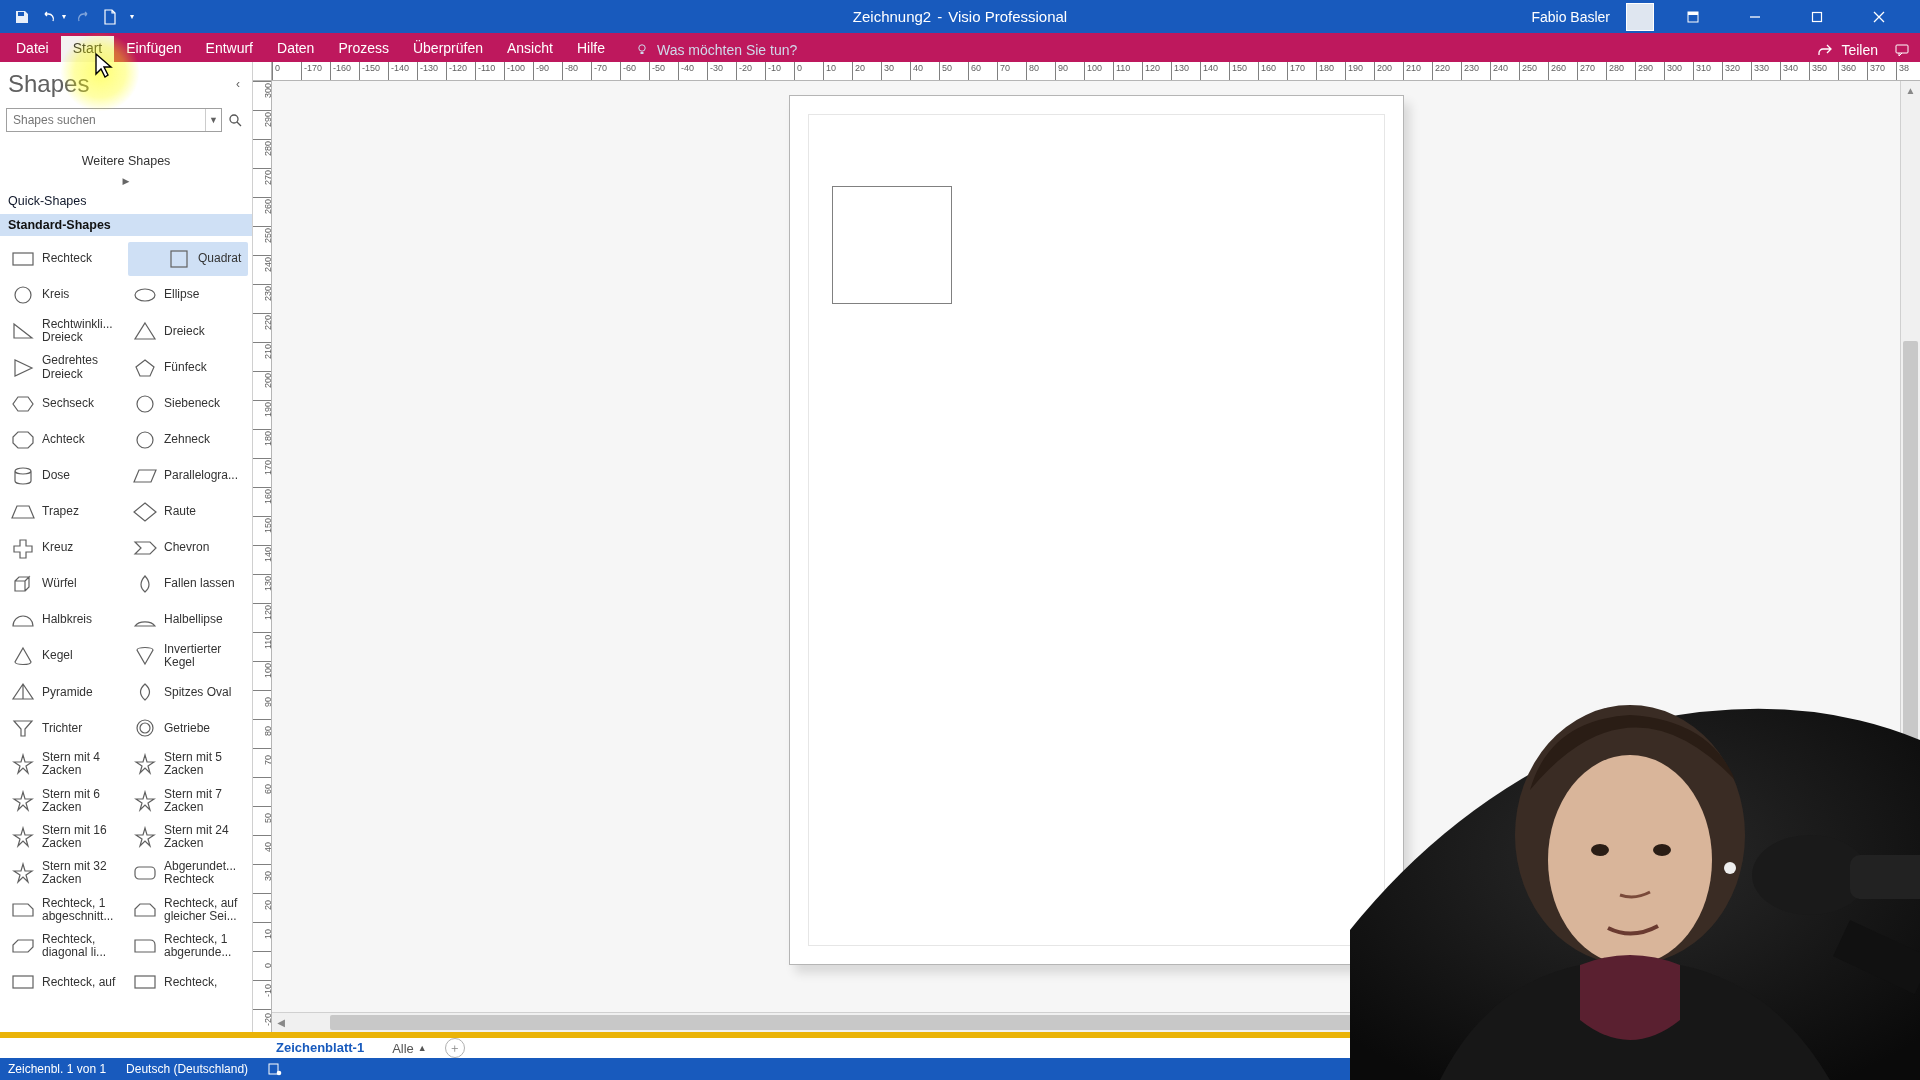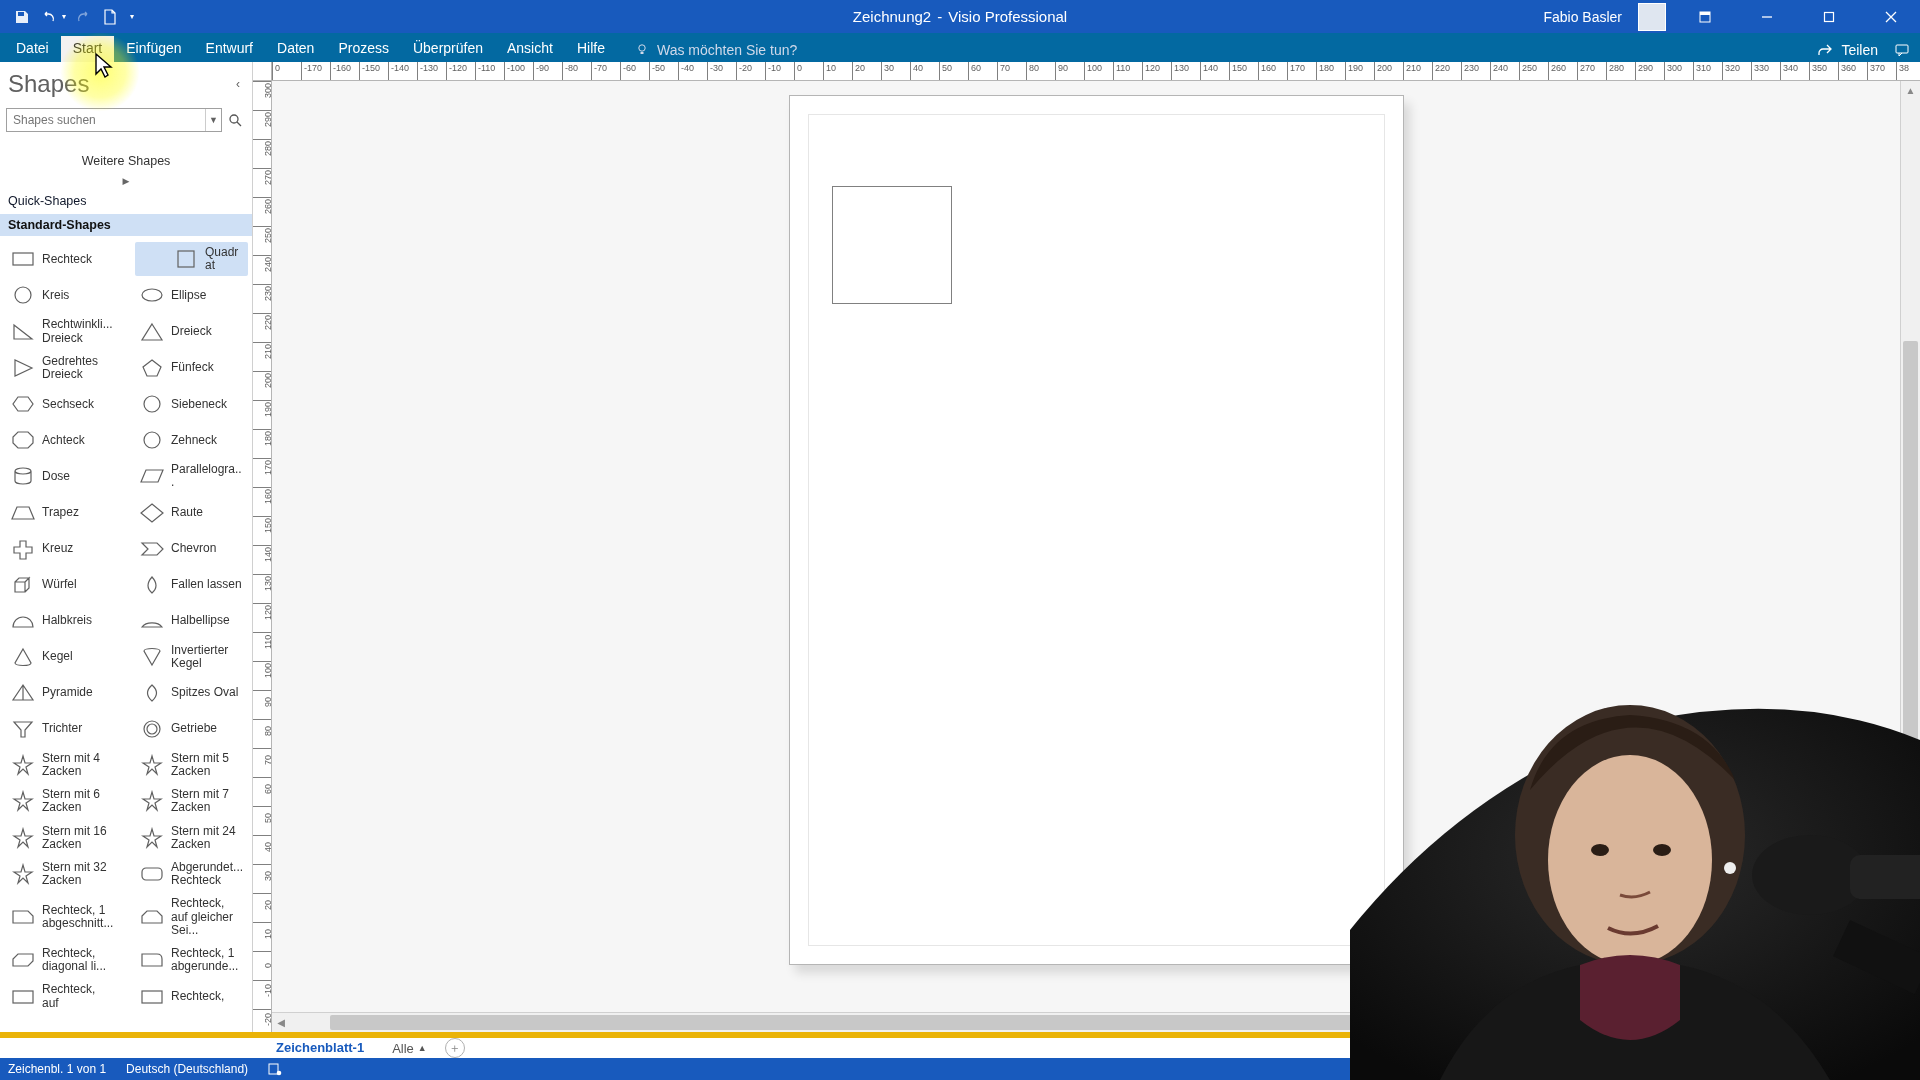--- a/index.html
+++ b/index.html
@@ -3,27 +3,27 @@
 <meta charset="utf-8">
 <style>
 * { margin: 0; padding: 0; box-sizing: border-box; font-family: "Segoe UI", Arial, sans-serif; user-select: none; }
 html, body { width: 1920px; height: 1080px; overflow: hidden; background: #fff; }
 
 
 .titlebar { height: 33px; background: #185abd; display: flex; align-items: center; color: #fff; position: relative; }
 .qat { display: flex; align-items: center; gap: 4px; padding-left: 10px; }
 .qat-btn { width: 24px; height: 24px; display: flex; align-items: center; justify-content: center; border-radius: 3px; }
 .title-center { position: absolute; left: 50%; transform: translateX(-50%); font-size: 15px; display: flex; align-items: center; gap: 6px; }
-.title-right { margin-left: auto; display: flex; align-items: center; gap: 16px; padding-right: 6px; }
+.title-right { margin-left: auto; display: flex; align-items: center; gap: 16px; padding-right: 18px; }
 .user-name { font-size: 14px; }
 .avatar { width: 28px; height: 28px; background: #dfe6f0; border: 1px solid #fff; }
 .win-btn { width: 46px; height: 33px; display: flex; align-items: center; justify-content: center; }
 
 
-.ribbon { height: 29px; background: #0369a1; display: flex; align-items: flex-end; color: #fff; font-size: 14px; padding-left: 4px; }
+.ribbon { height: 29px; background: #be185d; display: flex; align-items: flex-end; color: #fff; font-size: 14px; padding-left: 4px; }
 .ribbon-tab { padding: 4px 12px 6px; cursor: pointer; }
 .ribbon-tab.active { background: #f3f2f1; color: #333; }
 .ribbon .search-group { display: flex; align-items: center; gap: 8px; margin-left: 18px; padding-bottom: 4px; color: #d0d9ea; font-size: 14px; }
 .ribbon-right { margin-left: auto; display: flex; align-items: center; gap: 16px; padding-right: 10px; padding-bottom: 4px; }
 .share-btn { display: flex; align-items: center; gap: 8px; color: #fff; font-size: 14px; }
 
 
 .ribbon-body { height: 0; }
 
 
@@ -39,21 +39,21 @@
 .search-input { flex: 1; border: none; outline: none; font-size: 12px; padding: 0 6px; color: #888; }
 .combo-arrow { width: 16px; text-align: center; color: #606060; font-size: 9px; border-left: 1px solid #ccc; height: 100%; display:flex; align-items:center; justify-content:center;}
 .search-icon-btn { width: 22px; height: 24px; display: flex; align-items: center; justify-content: center; margin-left: 2px; color: #555; }
 
 .stencil-tabs { padding-top: 14px; font-size: 12.5px; }
 .stencil-more { padding: 4px 8px; color: #333; display: flex; align-items: center; gap: 8px; flex-direction: column; }
 .stencil-quick { padding: 4px 8px; color: #0f172a; }
 .stencil-active { padding: 4px 8px; background: #cfe0f5; color: #111; font-weight: 600; margin-top: 2px; }
 
 .shape-list { flex: 1; overflow: hidden; padding: 6px 4px 0 6px; }
-.shape-grid { display: grid; grid-template-columns: 1fr 1fr; gap: 2px 16px; }
+.shape-grid { display: grid; grid-template-columns: 1fr 1fr; gap: 2px 2px; }
 .shape-item { display: flex; align-items: center; gap: 6px; padding: 4px 4px; font-size: 12px; color: #333; border-radius: 2px; min-height: 34px; }
 .shape-item.highlight { background: #cfe0f5; padding-left: 38px; }
 .shape-icon { width: 26px; height: 22px; flex-shrink: 0; display:flex; align-items:center; justify-content:center; }
 .shape-label { line-height: 1.1; word-break: break-word; }
 
 
 .canvas-wrap { flex: 1; position: relative; background: #f6f6f6; display: flex; flex-direction: column; }
 .ruler-corner { position: absolute; left: 0; top: 0; width: 19px; height: 19px; background: #fff; border-right: 1px solid #b5b5b5; border-bottom: 1px solid #b5b5b5; z-index: 3; }
 .ruler-h { position: absolute; left: 19px; right: 0; top: 0; height: 19px; background: #fff; border-bottom: 1px solid #b5b5b5; overflow: hidden; z-index: 2; }
 .ruler-h-track { position: absolute; top: 0; height: 19px; display: flex; }

